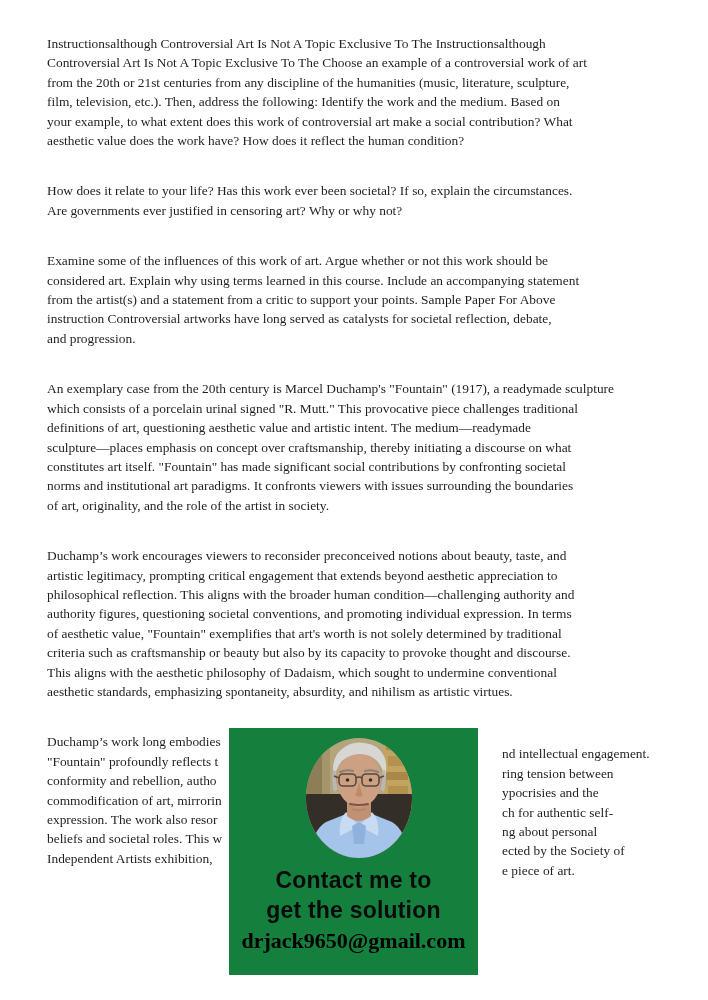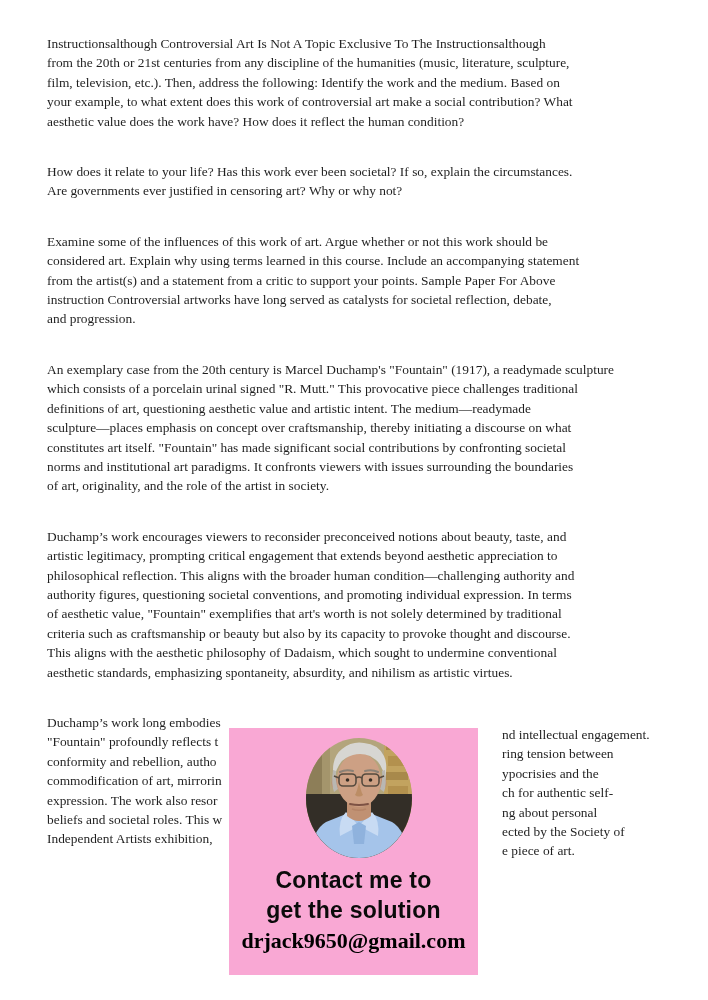--- a/index.html
+++ b/index.html
@@ -66,20 +66,21 @@
   }
 </style>
 </head>
 <body>
 
 <div class="page" style="background: rgb(255, 255, 255); border-radius: 26px;">
 
   <div class="doc" style="color: rgb(31, 31, 31);">
       <div class="para">
         <div class="line">Instructionsalthough Controversial Art Is Not A Topic Exclusive To The Instructionsalthough</div>
+        <div class="line">Controversial Art Is Not A Topic Exclusive To The Choose an example of a controversial work of art</div>
         <div class="line">from the 20th or 21st centuries from any discipline of the humanities (music, literature, sculpture,</div>
         <div class="line">film, television, etc.). Then, address the following: Identify the work and the medium. Based on</div>
         <div class="line">your example, to what extent does this work of controversial art make a social contribution? What</div>
         <div class="line">aesthetic value does the work have? How does it reflect the human condition?</div>
       </div>
       <div class="para">
         <div class="line">How does it relate to your life? Has this work ever been societal? If so, explain the circumstances.</div>
         <div class="line">Are governments ever justified in censoring art? Why or why not?</div>
       </div>
       <div class="para">
@@ -112,21 +113,21 @@
         <div class="line split"><span class="frag-left">Duchamp’s work long embodies</span><span class="frag-right">nd intellectual engagement.</span></div>
         <div class="line split"><span class="frag-left">"Fountain" profoundly reflects t</span><span class="frag-right">ring tension between</span></div>
         <div class="line split"><span class="frag-left">conformity and rebellion, autho</span><span class="frag-right">ypocrisies and the</span></div>
         <div class="line split"><span class="frag-left">commodification of art, mirrorin</span><span class="frag-right">ch for authentic self-</span></div>
         <div class="line split"><span class="frag-left">expression. The work also resor</span><span class="frag-right">ng about personal</span></div>
         <div class="line split"><span class="frag-left">beliefs and societal roles. This w</span><span class="frag-right">ected by the Society of</span></div>
         <div class="line split"><span class="frag-left">Independent Artists exhibition, </span><span class="frag-right">e piece of art.</span></div>
       </div>
     </div>
 
-  <div class="overlay" style="background: #f9a8d4;">
+  <div class="overlay" style="background: #15803d;">
     <svg class="photo" width="106" height="120" viewBox="0 0 106 120" xmlns="http://www.w3.org/2000/svg">
       <defs>
         <clipPath id="ovalClip">
             <ellipse cx="53" cy="60" rx="53" ry="60"></ellipse>
           </clipPath>
       </defs>
       <g clip-path="url(#ovalClip)">
         <rect width="106" height="120" fill="#b3a57c"></rect>
         <rect x="0" width="16" height="120" fill="#8d7e58"></rect>
         <rect x="16" width="8" height="120" fill="#a4956c"></rect>

